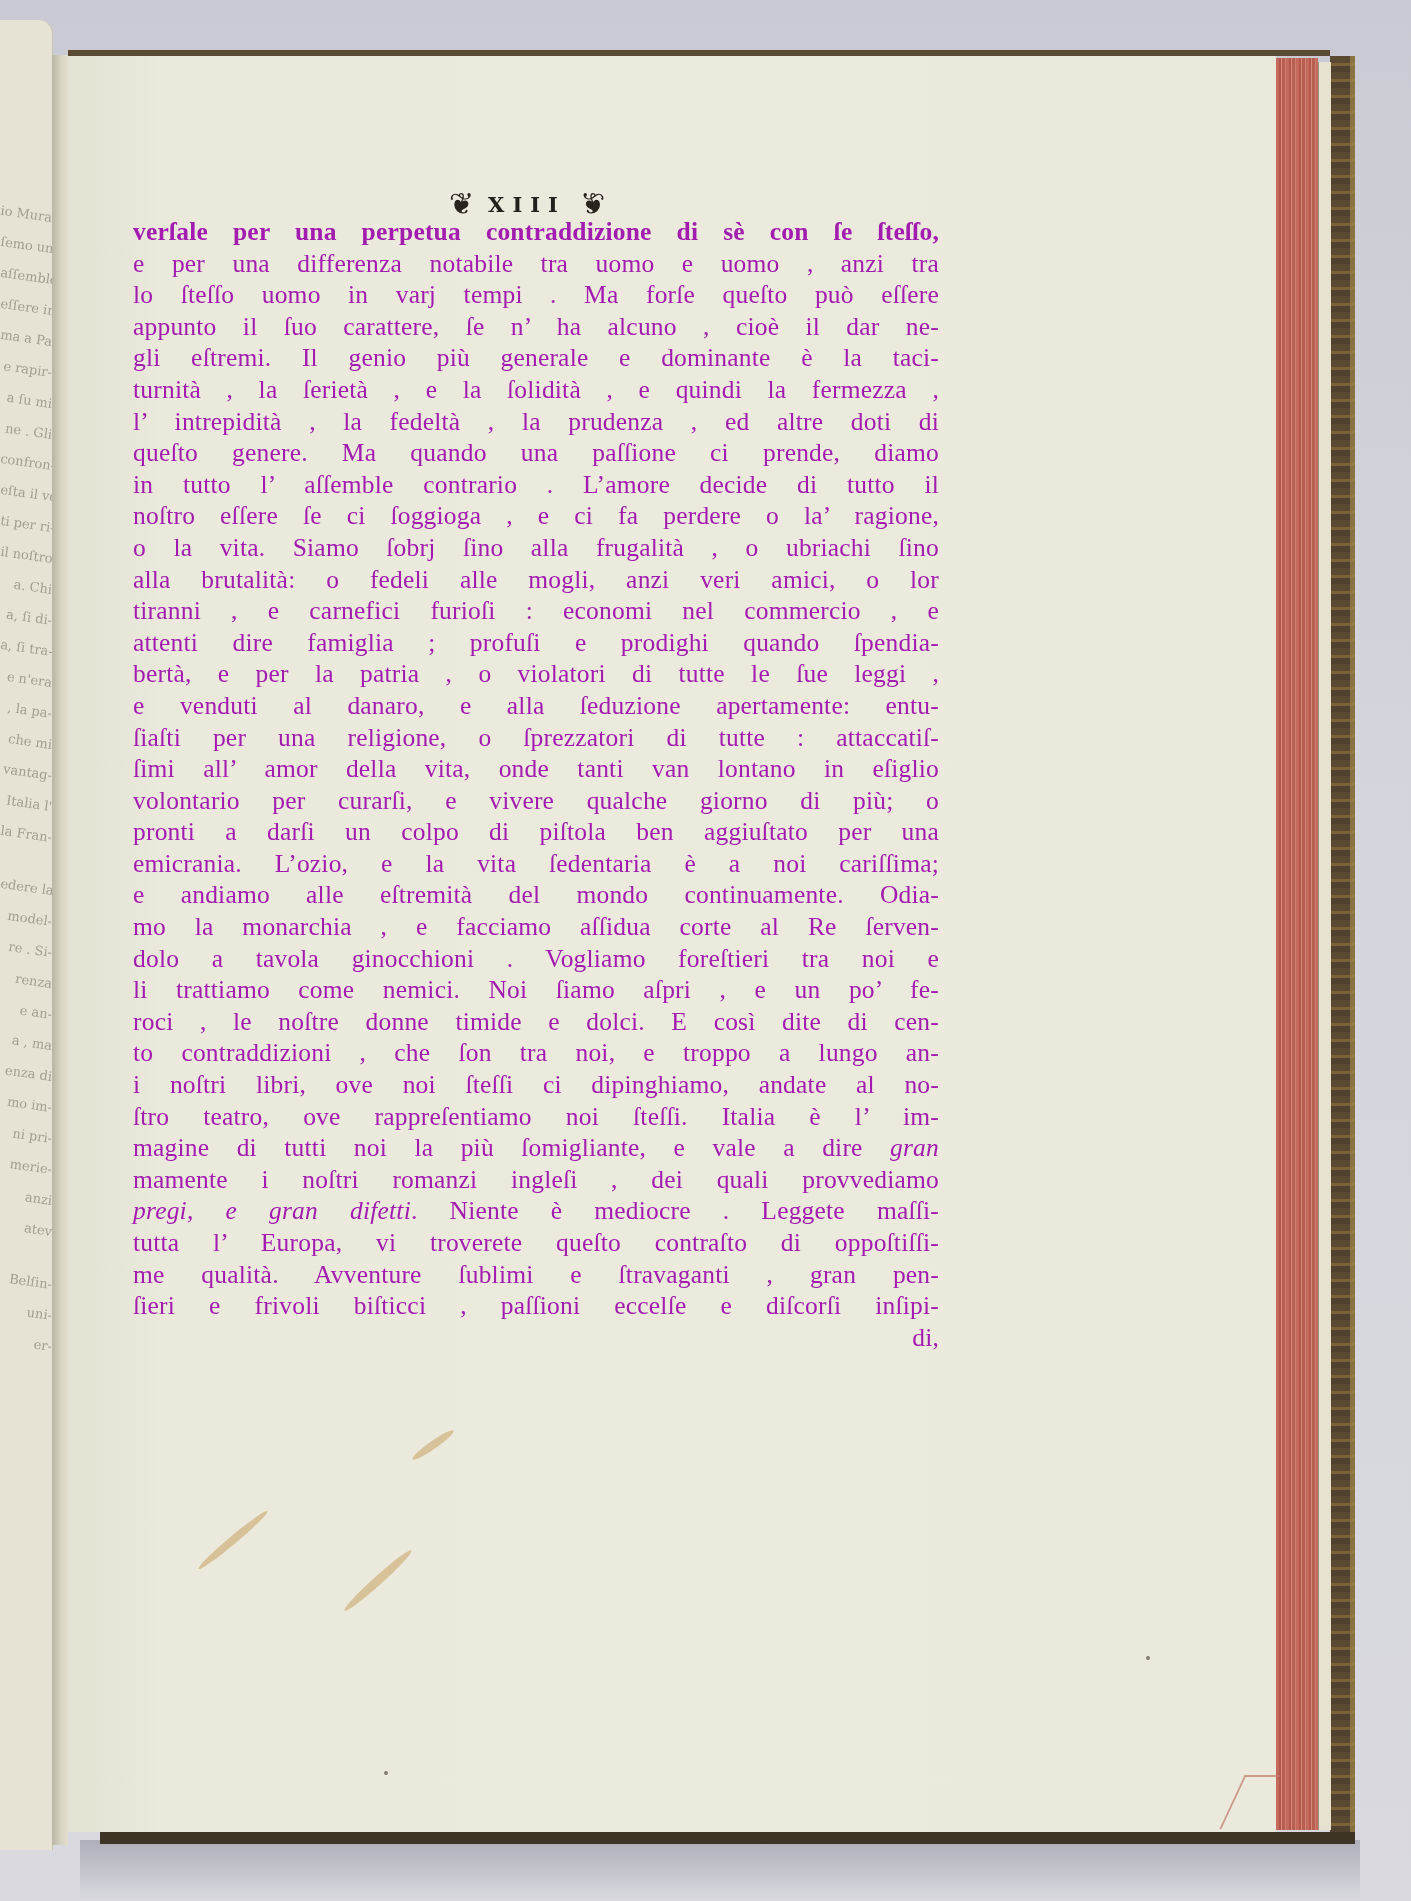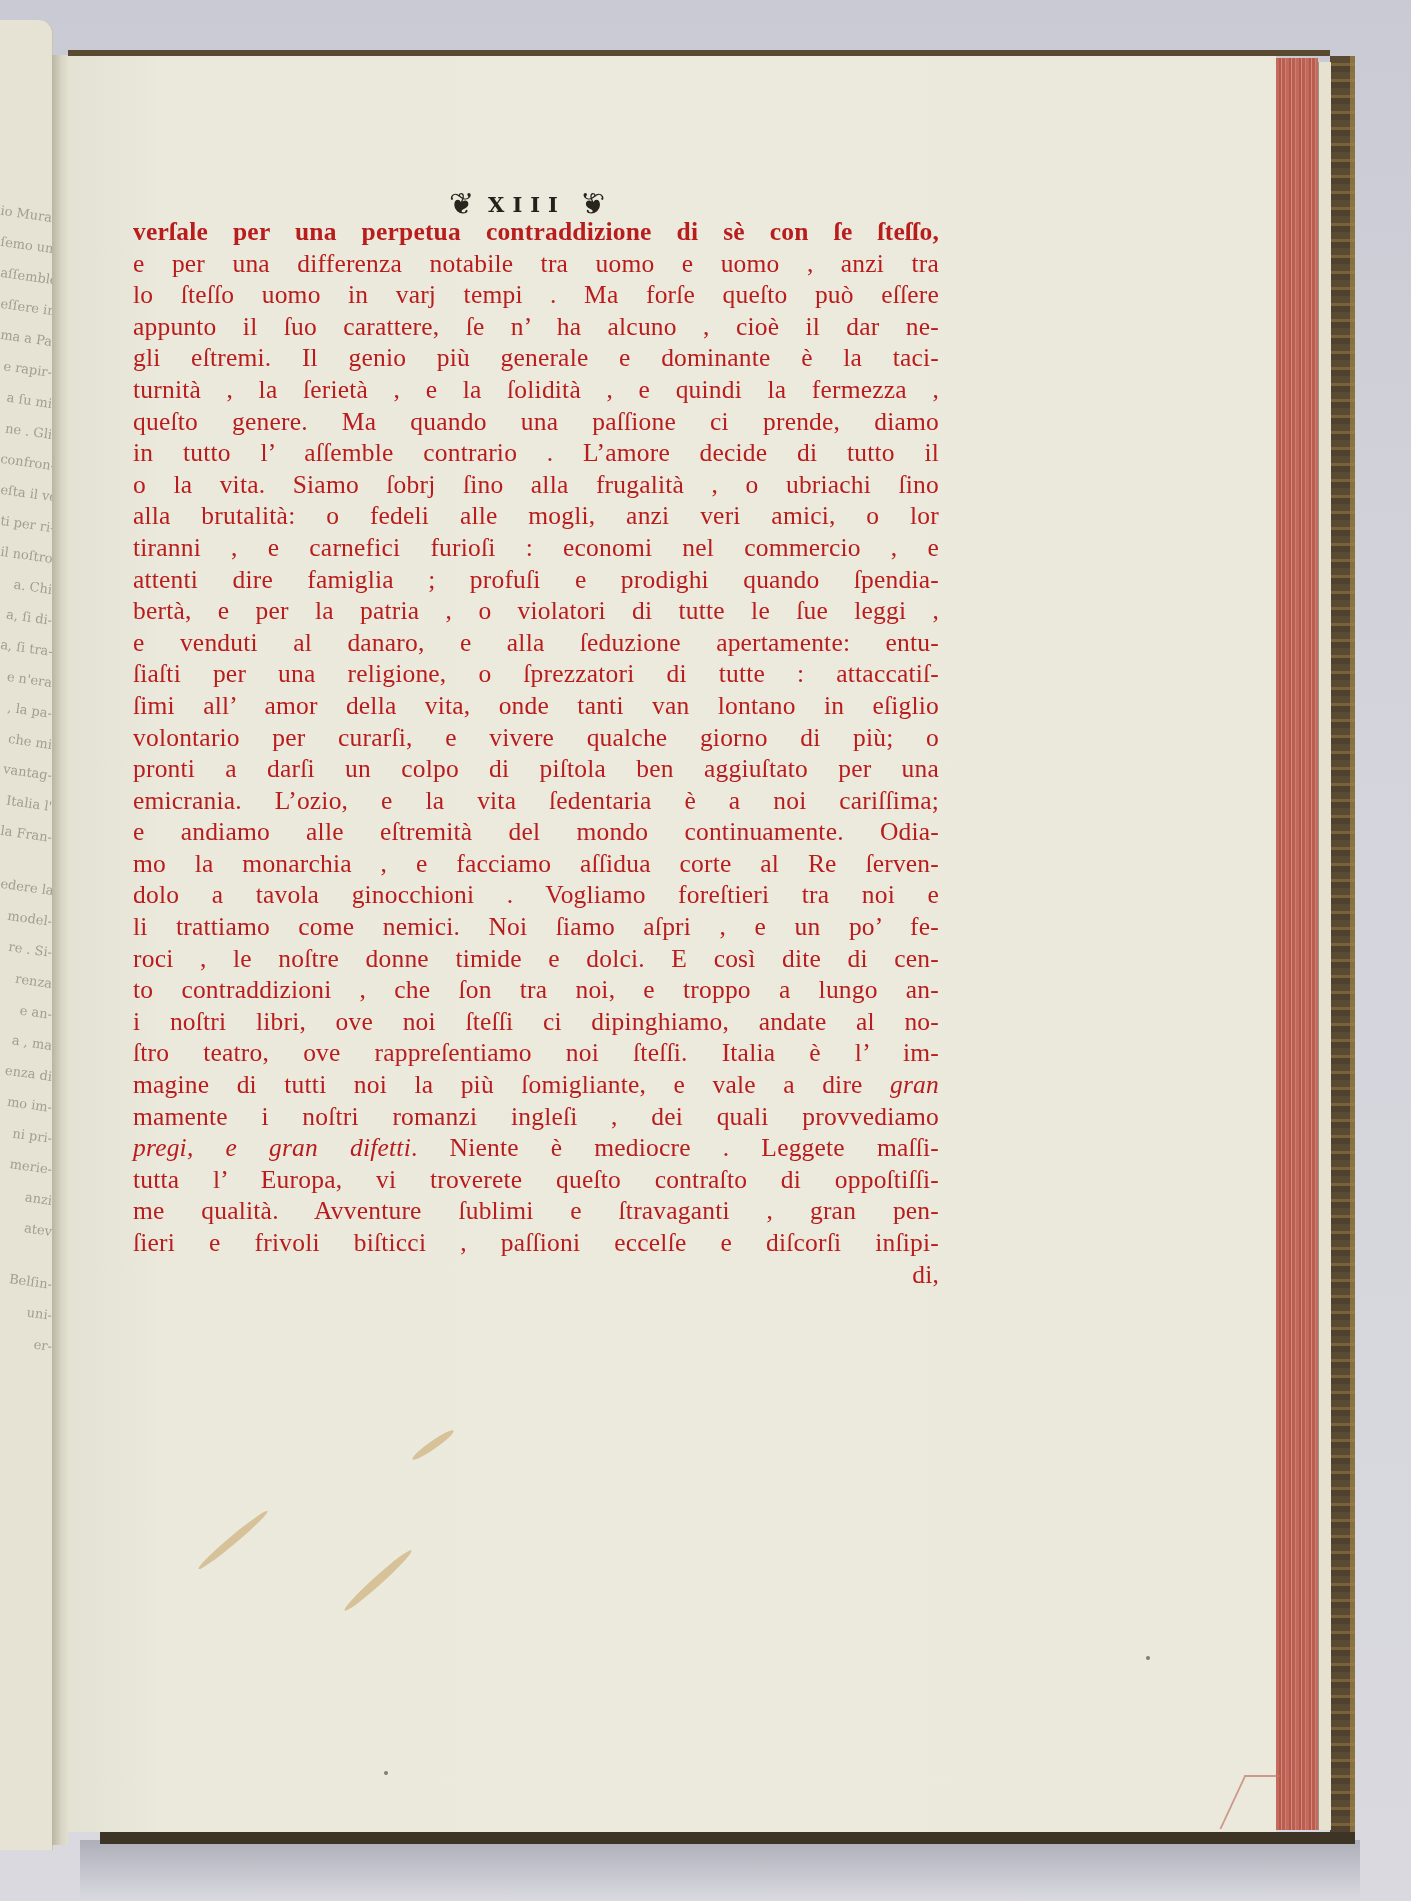--- a/index.html
+++ b/index.html
@@ -32,21 +32,21 @@
     background:linear-gradient(90deg,#e3e1d2 0%,#ebe9dc 8%,#eceadd 50%,#ebe9dc 100%); }
   .fore-edge { position:absolute; left:1276px; top:58px; width:42px; height:1772px;
     background:repeating-linear-gradient(90deg,#c46a5d 0 3px,#b5574b 3px 5px,#d48a7c 5px 6px,#b85f52 6px 9px,#cf7f71 9px 10px); }
   .fore-edge-cream { position:absolute; left:1318px; top:62px; width:12px; height:1768px; background:#e7e2cf; border-left:1px solid #9d9480; }
   
   .running-head { position:absolute; left:412px; top:184px; width:230px; height:40px;
     display:flex; align-items:center; justify-content:center; gap:14px; }
   .ornament { font-size:30px; color:#2a241e; line-height:1; }
   .folio { font-size:21px; letter-spacing:8px; font-weight:bold; color:#24201b; font-family:"DejaVu Serif", serif; }
   .text-block { position:absolute; left:133px; top:216px; width:806px; }
-  .line { display:block; height:31.6px; line-height:31.6px; font-size:25.5px; color:#b91c1c;
+  .line { display:block; height:31.6px; line-height:31.6px; font-size:25.5px; color:#a21caf;
     text-align:justify; text-align-last:justify; white-space:nowrap; overflow:visible;
     font-family:"Liberation Serif", serif; letter-spacing:0.2px; }
   .line.first { font-weight:bold; }
   .line.last { text-align:left; text-align-last:right; }
   .it { font-style:italic; }
   .stain { position:absolute; background:#c6a160; opacity:0.55; border-radius:50%; }
   .speck { position:absolute; width:4px; height:4px; background:#3a332a; border-radius:50%; opacity:0.6; }
   .tear { position:absolute; left:1232px; top:1775px; width:34px; height:52px;
     border-left:2px solid #c07a6a; border-top:2px solid #c07a6a; transform:skewX(-25deg); opacity:0.7; }
 </style>
@@ -118,22 +118,24 @@
   <span class="ornament" style="transform:scaleX(-1);display:inline-block;">❦</span>
 </div>
 
 <div class="text-block" id="textblock">
     <span class="line first">verſale per una perpetua contraddizione di sè con ſe ſteſſo,</span>
     <span class="line">e per una differenza notabile tra uomo e uomo , anzi tra</span>
     <span class="line">lo ſteſſo uomo in varj tempi . Ma forſe queſto può eſſere</span>
     <span class="line">appunto il ſuo carattere, ſe n’ ha alcuno , cioè il dar ne-</span>
     <span class="line">gli eſtremi. Il genio più generale e dominante è la taci-</span>
     <span class="line">turnità , la ſerietà , e la ſolidità , e quindi la fermezza ,</span>
+    <span class="line">l’ intrepidità , la fedeltà , la prudenza , ed altre doti di</span>
     <span class="line">queſto genere. Ma quando una paſſione ci prende, diamo</span>
     <span class="line">in tutto l’ aſſemble contrario . L’amore decide di tutto il</span>
+    <span class="line">noſtro eſſere ſe ci ſoggioga , e ci fa perdere o la’ ragione,</span>
     <span class="line">o la vita. Siamo ſobrj ſino alla frugalità , o ubriachi ſino</span>
     <span class="line">alla brutalità: o fedeli alle mogli, anzi veri amici, o lor</span>
     <span class="line">tiranni , e carnefici furioſi : economi nel commercio , e</span>
     <span class="line">attenti dire famiglia ; profuſi e prodighi quando ſpendia-</span>
     <span class="line">bertà, e per la patria , o violatori di tutte le ſue leggi ,</span>
     <span class="line">e venduti al danaro, e alla ſeduzione apertamente: entu-</span>
     <span class="line">ſiaſti per una religione, o ſprezzatori di tutte : attaccatiſ-</span>
     <span class="line">ſimi all’ amor della vita, onde tanti van lontano in eſiglio</span>
     <span class="line">volontario per curarſi, e vivere qualche giorno di più; o</span>
     <span class="line">pronti a darſi un colpo di piſtola ben aggiuſtato per una</span>

